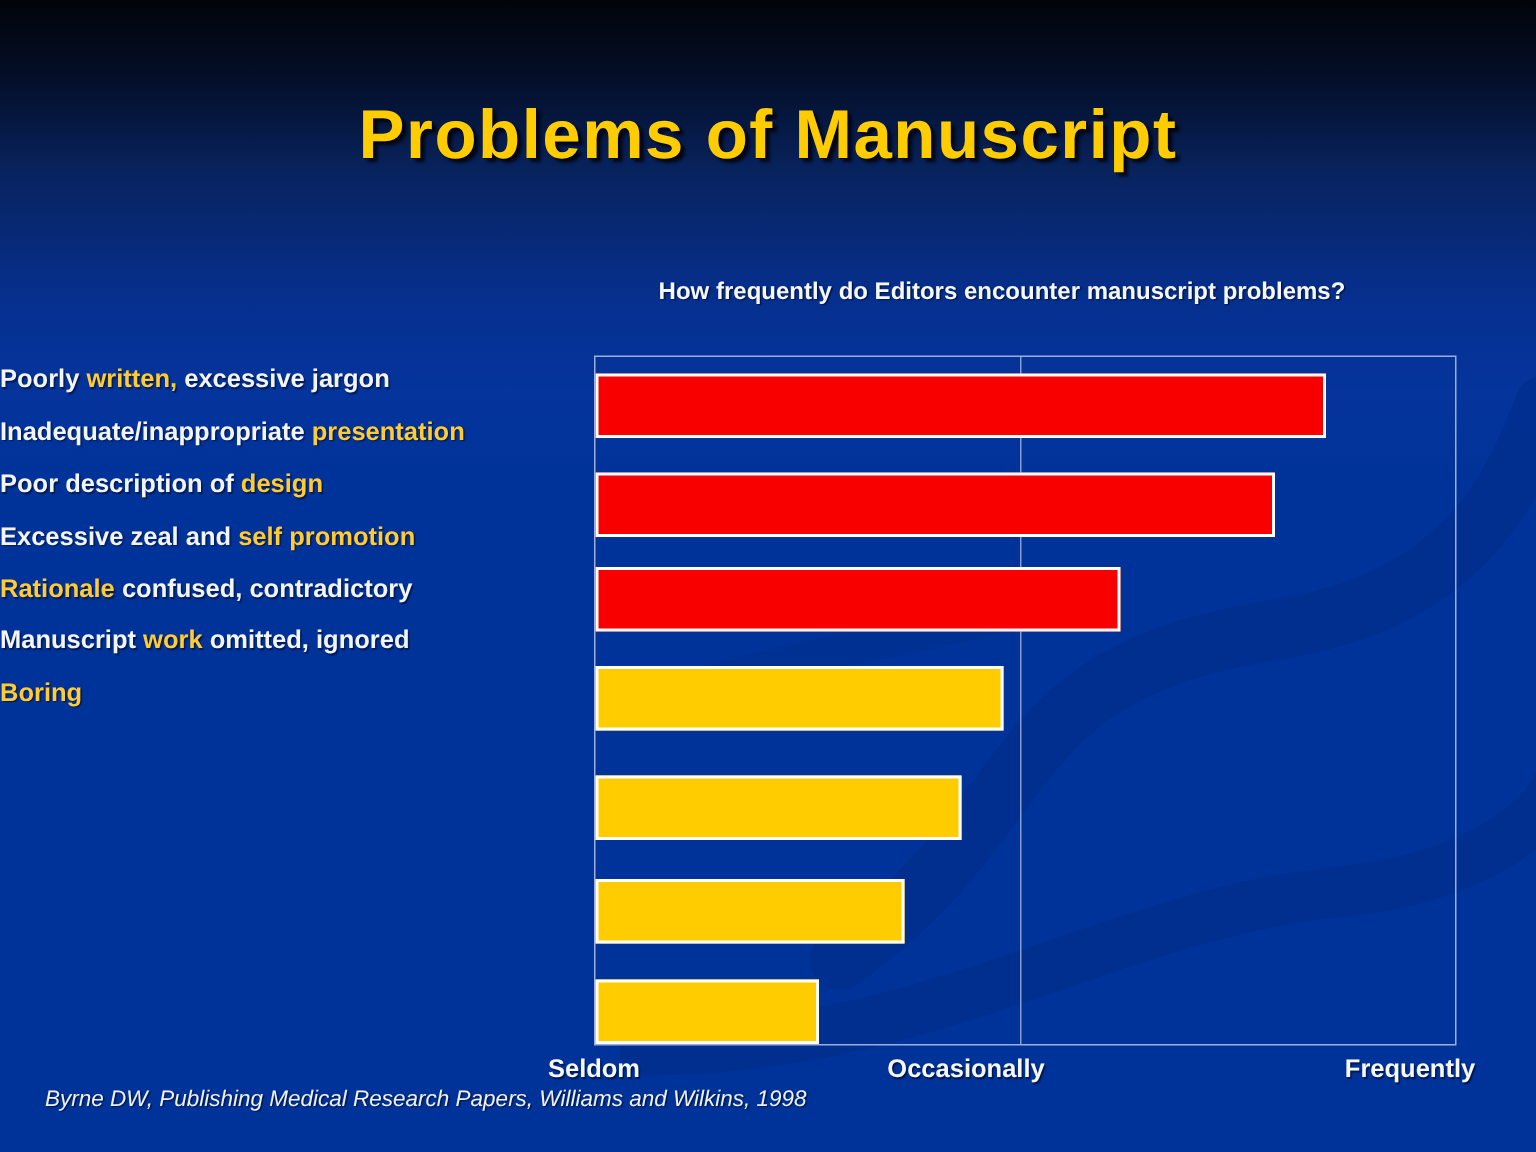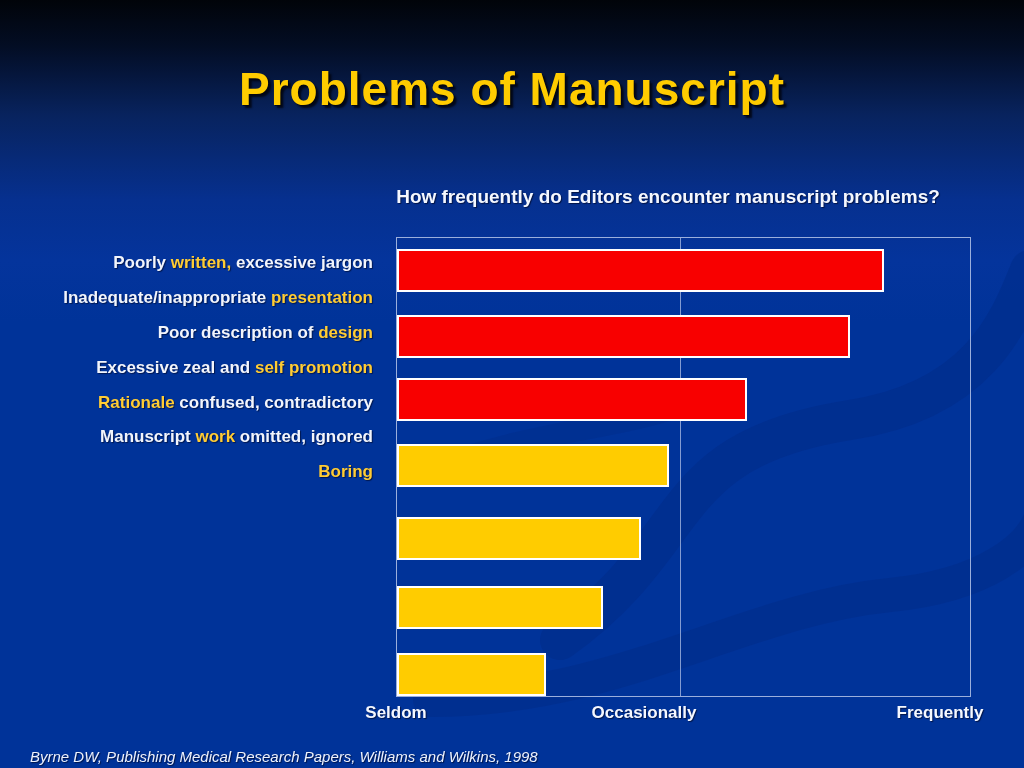--- a/index.html
+++ b/index.html
@@ -21,26 +21,26 @@
   .slide-title{
     position:absolute;left:0;top:62px;width:1024px;
     margin:0;text-align:center;
     font-size:46px;font-weight:bold;letter-spacing:1px;
     color:#FFCC00;
     text-shadow:3px 3px 2px rgba(2,5,18,0.9), 1px 1px 0 rgba(2,5,18,0.8);
   }
   .chart-title{
     position:absolute;left:388px;top:186px;width:560px;
     text-align:center;
-    font-size:19px;font-weight:bold;color:#F5F8FF;
+    font-size:16px;font-weight:bold;color:#F5F8FF;
     text-shadow:1px 1px 1px rgba(0,0,20,0.6);
   }
   .labels{
-    position:absolute;left:0;top:246px;width:373px;
-    text-align:right;
+    position:absolute;left:0;top:236px;width:373px;
+    text-align:left;
   }
   .cat-line{
     height:34.9px;line-height:34.9px;
     font-size:17px;font-weight:bold;color:#F2F5FC;
     white-space:nowrap;
     text-shadow:1px 1px 1px rgba(0,0,20,0.55);
   }
   .cat-line .gold{color:#FFCC33;}
   .plot{
     position:absolute;left:396px;top:237px;width:573px;height:458px;
@@ -62,21 +62,21 @@
     position:absolute;top:703px;
     transform:translateX(-50%);
     font-size:17px;font-weight:bold;color:#F5F8FF;
     text-shadow:1px 1px 1px rgba(0,0,20,0.6);
     white-space:nowrap;
   }
   .tick-seldom{left:396px;}
   .tick-occasionally{left:644px;}
   .tick-frequently{left:940px;}
   .citation{
-    position:absolute;left:30px;top:748px;
+    position:absolute;left:30px;top:724px;
     font-size:15px;font-style:italic;color:#EDF2FD;
     text-shadow:1px 1px 1px rgba(0,0,20,0.6);
     white-space:nowrap;
   }
 </style>
 </head>
 <body>
 
 <div class="slide">
 

